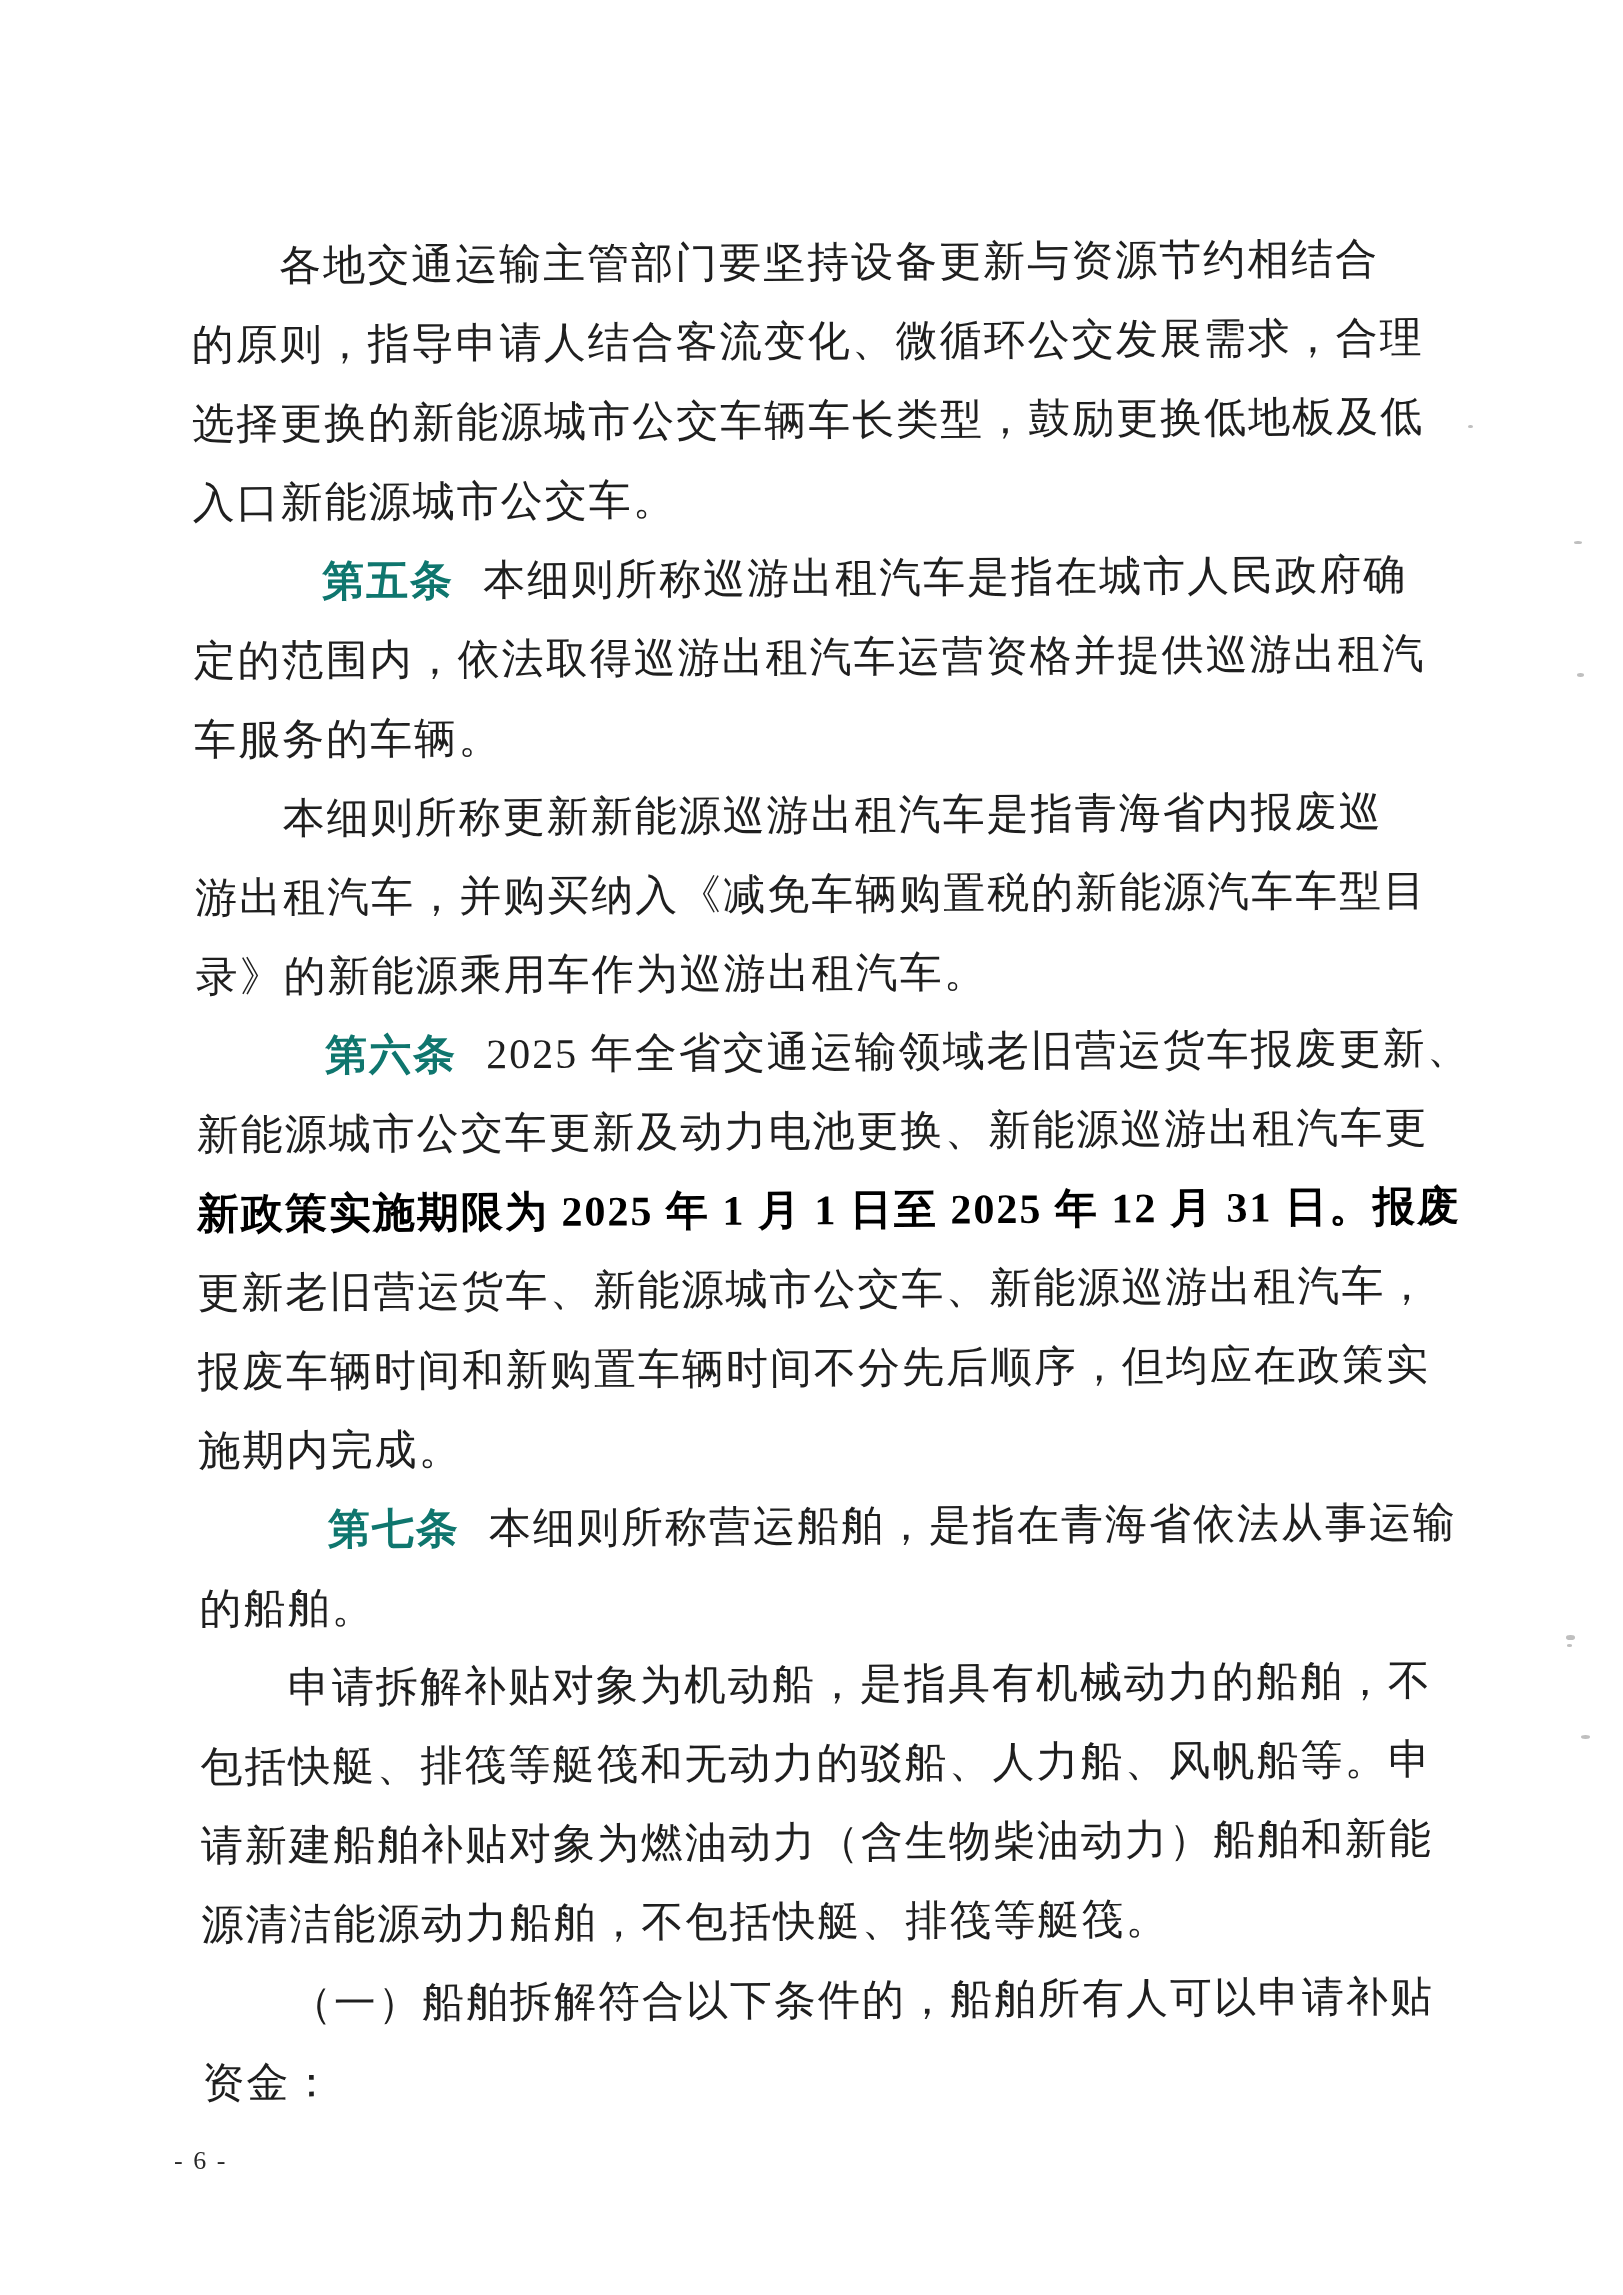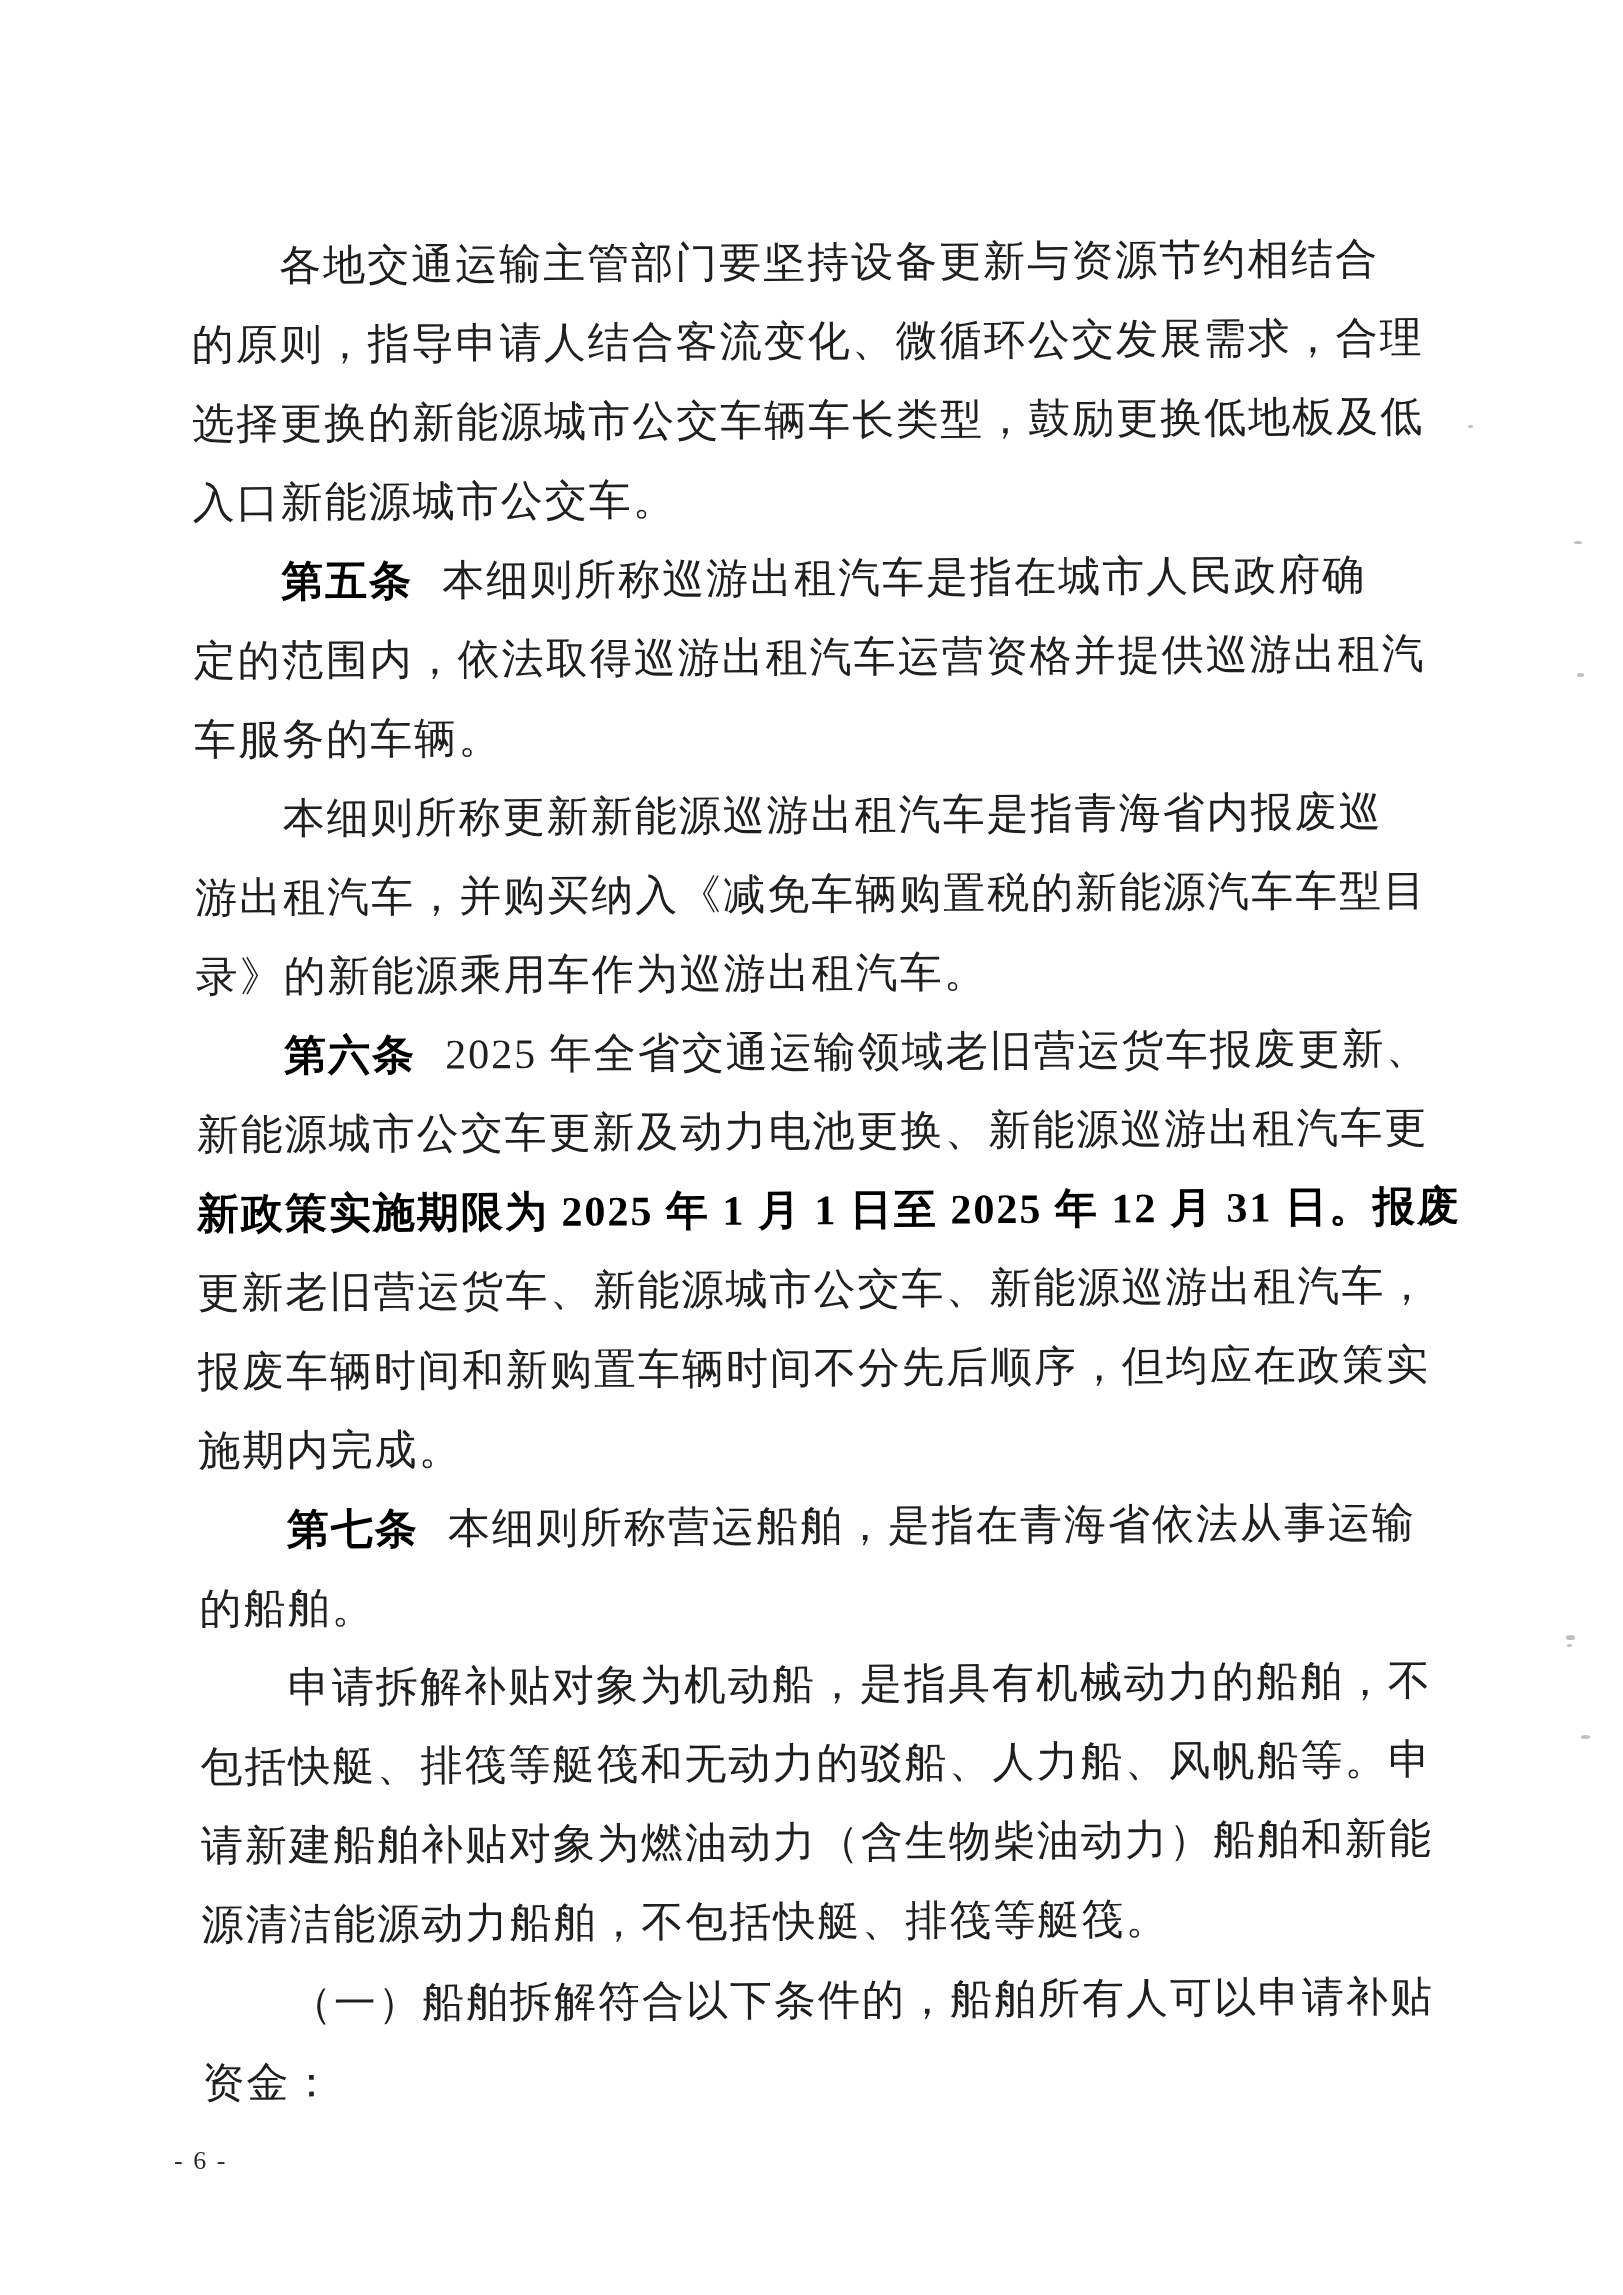--- a/index.html
+++ b/index.html
@@ -40,21 +40,22 @@
   .line.indent {
     text-indent: 88px;
   }
   .line.dark {
     font-weight: 700;
     color: #000000;
   }
   .head {
     font-weight: 700;
     margin-right: 29px;
-    color: #000000;
+    color: #0f766e;
+    margin-left: 41px;
   }
   .page-number {
     position: absolute;
     left: 174px;
     top: 2146px;
     font-size: 26px;
     letter-spacing: 2px;
     color: #2a2a2a;
     font-family: "Liberation Serif", serif;
   }

